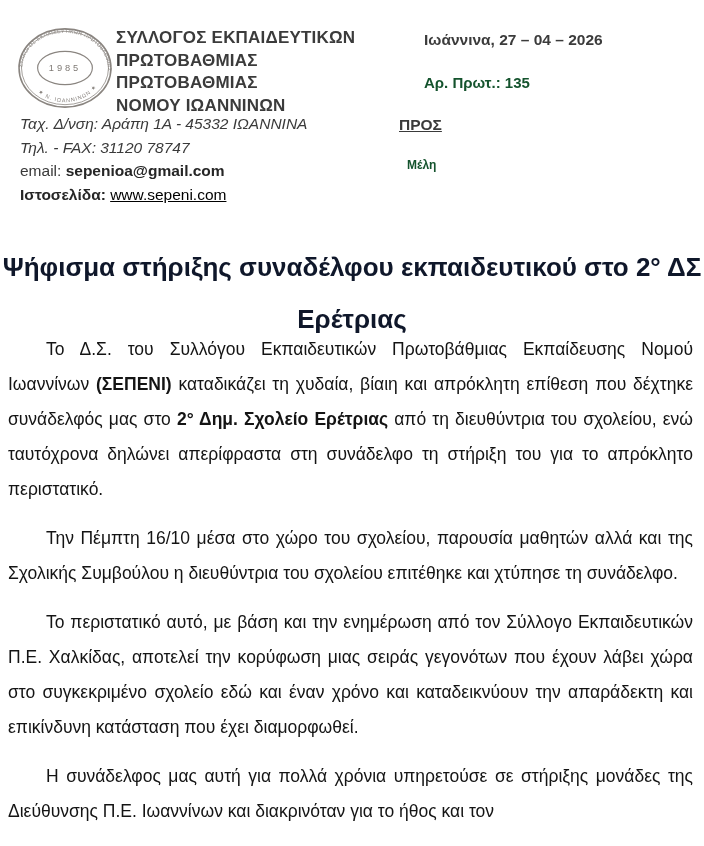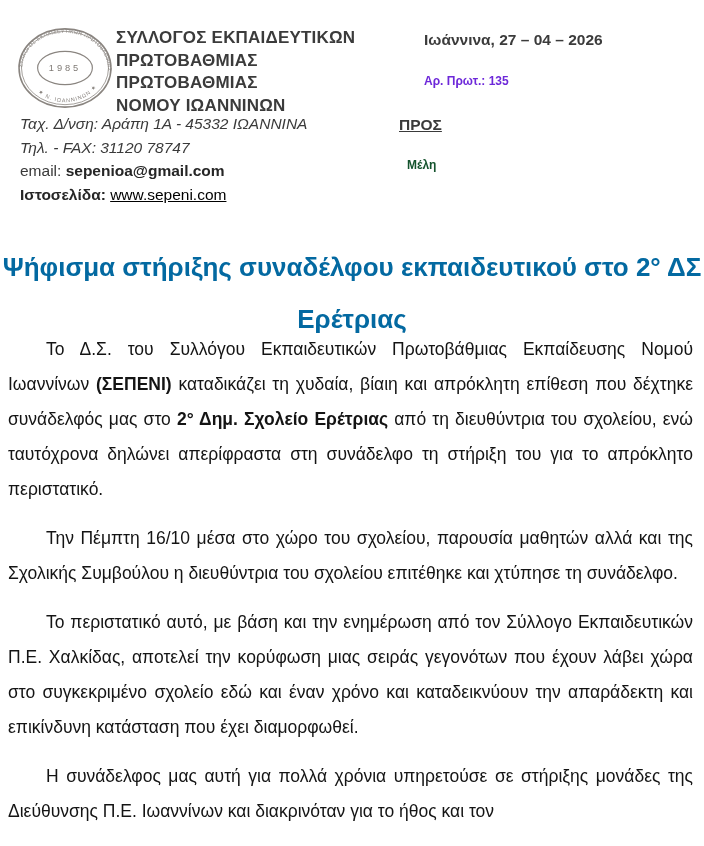--- a/index.html
+++ b/index.html
@@ -14,21 +14,21 @@
     position:absolute; left:116px; top:27px; width:280px;
     font-size:17px; font-weight:bold; line-height:22.5px; color:#3b3b3b;
     letter-spacing:.2px;
   }
   .city-date {
     position:absolute; left:424px; top:31px;
     font-size:15.5px; font-weight:bold; color:#3b3b3b;
   }
   .protocol {
     position:absolute; left:424px; top:74px;
-    font-size:12px; font-weight:bold; color:#6d28d9;
+    font-size:15px; font-weight:bold; color:#14532d;
   }
 
   .contact {
     position:absolute; left:20px; top:112px; width:360px;
     font-size:15.5px; line-height:23.5px; color:#3a3a3a;
   }
   .contact .italic { font-style:italic; }
   .contact .bold { font-weight:bold; color:#262626; }
   .weblink { color:#000000; text-decoration:underline; cursor:pointer; }
 
@@ -38,21 +38,21 @@
   }
   .meli {
     position:absolute; left:407px; top:158px;
     font-size:12px; font-weight:bold; color:#14532d;
   }
 
   
   .doc-title {
     position:absolute; left:0; right:0; top:241px;
     text-align:center; font-size:26px; font-weight:bold;
-    line-height:52px; color:#0369a1;
+    line-height:52px; color:#0f172a;
   }
 
   
   .doc-body {
     position:absolute; left:8px; right:11px; top:332px;
     font-size:17.5px; line-height:35px; text-align:justify;
     color:#141414;
   }
   .doc-body p { margin:0 0 14px 0; text-indent:38px; }
   .doc-body .b { font-weight:bold; }

